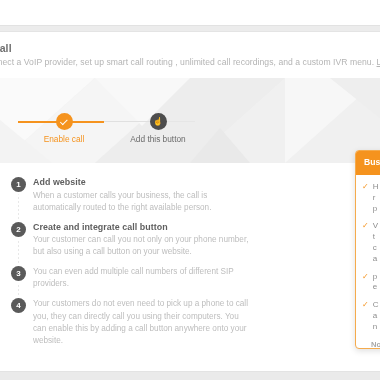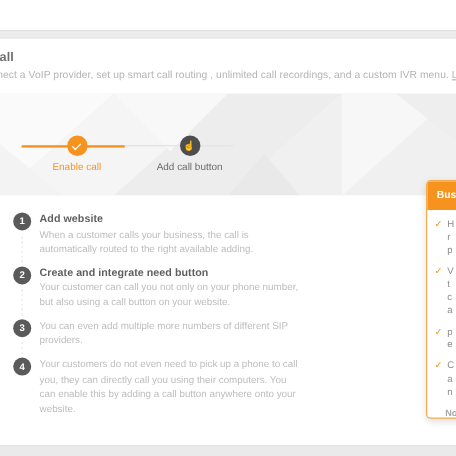--- a/index.html
+++ b/index.html
@@ -123,43 +123,43 @@
     <div class="step-dot done">
       <i class="chk"></i>
     </div>
     <div class="step-label done">Enable call</div>
   </div>
 
   <div class="step" id="step-2">
     <div class="step-dot next">
       <span class="hand">☝</span>
     </div>
-    <div class="step-label next">Add call button</div>
+    <div class="step-label next">Add this button</div>
   </div>
 </div>
 
 <div id="content">
   <div id="steps-rail"></div>
   <div id="steps-list">
 
     <div class="list-item">
       <div class="badge">1</div>
       <div class="item-title">Add website</div>
-      <div class="item-body">When a customer calls your business, the call is automatically routed to the right available adding.</div>
+      <div class="item-body">When a customer calls your business, the call is automatically routed to the right available person.</div>
     </div>
 
     <div class="list-item">
       <div class="badge">2</div>
-      <div class="item-title">Create and integrate need button</div>
+      <div class="item-title">Create and integrate call button</div>
       <div class="item-body">Your customer can call you not only on your phone number, but also using a call button on your website.</div>
     </div>
 
     <div class="list-item">
       <div class="badge">3</div>
-      <div class="item-body">You can even add multiple more numbers of different SIP providers.</div>
+      <div class="item-body">You can even add multiple call numbers of different SIP providers.</div>
     </div>
 
     <div class="list-item">
       <div class="badge">4</div>
       <div class="item-body">Your customers do not even need to pick up a phone to call you, they can directly call you using their computers. You can enable this by adding a call button anywhere onto your website.</div>
     </div>
 
   </div>
 </div>
 

